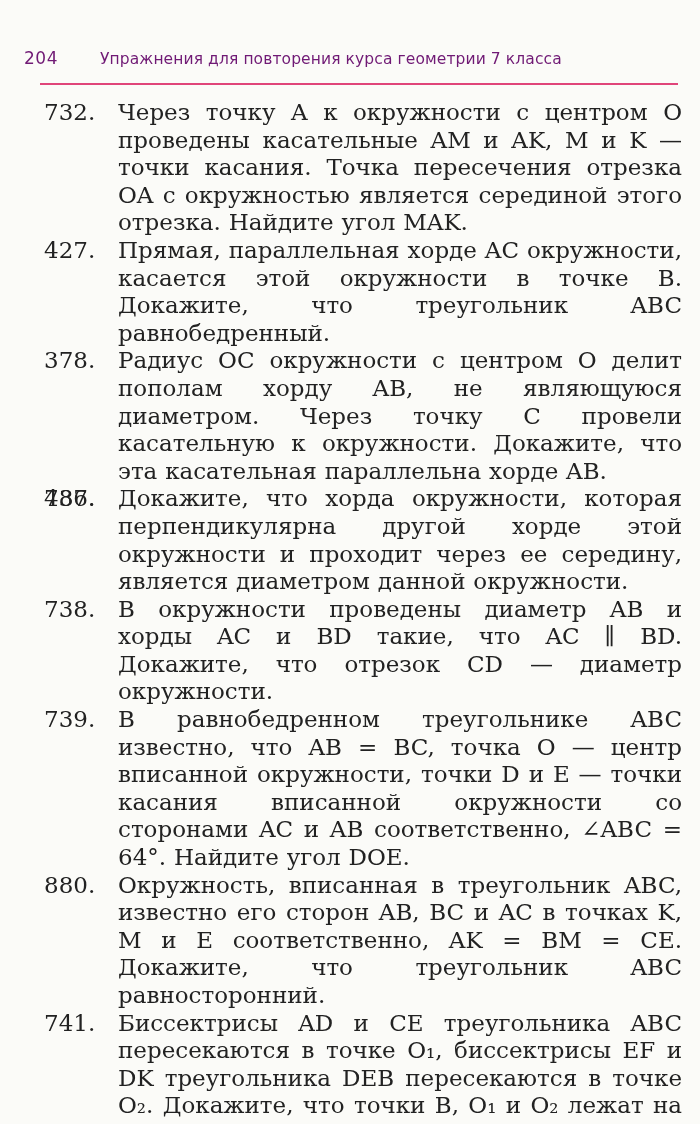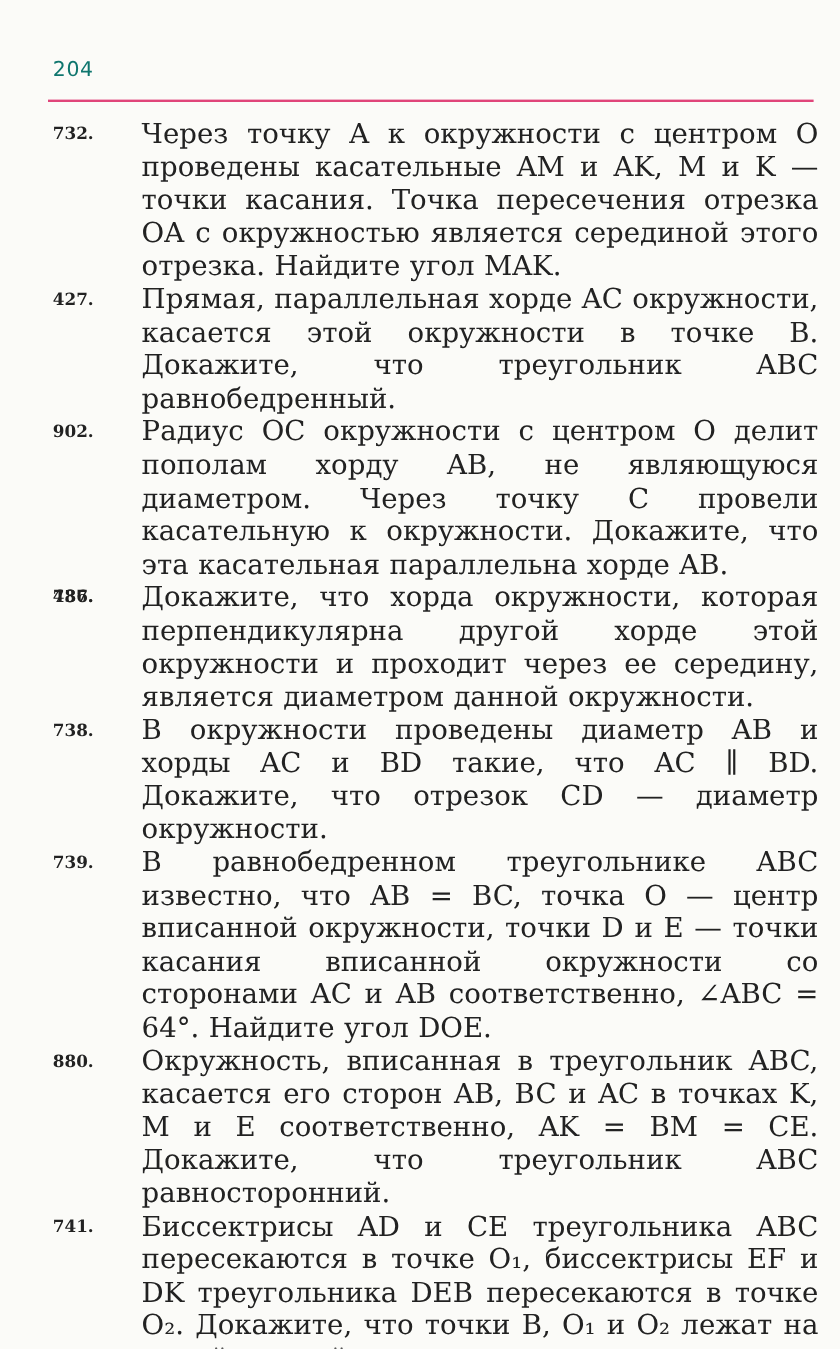--- a/index.html
+++ b/index.html
@@ -4,80 +4,81 @@
   <style>
     html, body { margin: 0; padding: 0; }
     body {
       width: 700px; height: 1124px; overflow: hidden;
       background: #fbfbf8;
       color: #222;
       font-family: "DejaVu Serif", "Liberation Serif", serif;
     }
     .page { position: relative; width: 700px; height: 1124px; }
     .header {
-      position: absolute; left: 44px; top: 45px; width: 640px; height: 26px;
+      position: absolute; left: 24px; top: 45px; width: 640px; height: 26px;
       font-family: "DejaVu Sans", "Liberation Sans", sans-serif;
-      font-size: 17px; color: #0f766e;
+      font-size: 17px; color: #701a75;
     }
     .header .pnum { position: absolute; left: 0; top: 3px; letter-spacing: 0.5px; }
     .header .title { position: absolute; left: 76px; top: 5px; font-size: 15.5px; letter-spacing: 0.1px; }
     .rule {
       position: absolute; left: 40px; top: 83px; width: 638px; height: 2px;
       background: #e0457a;
     }
     .list { position: absolute; left: 44px; top: 99px; width: 638px; }
     .ex { position: relative; padding-left: 74px; }
     .ex .num {
       position: absolute; left: 0; top: 0;
-      font-weight: bold; font-size: 14px; line-height: 27.6px; color: #222;
+      font-weight: normal; font-size: 23px; line-height: 27.6px; color: #222;
     }
     .ex .text {
       font-size: 23px; line-height: 27.6px; text-align: justify;
       hyphens: manual; word-spacing: 0.5px;
     }
   </style>
 </head>
 <body>
 
 <div class="page">
   <div class="header">
     <span class="pnum">204</span>
+    <span class="title">Упражнения для повторения курса геометрии 7 класса</span>
   </div>
   <div class="rule"></div>
 
   <div class="list">
     <div class="ex">
       <span class="num">732.</span>
       <div class="text">Через точку A к окружности с центром O проведены касательные AM и AK, M и K — точки касания. Точка пересечения отрезка OA с окружностью является серединой этого отрезка. Найдите угол MAK.</div>
     </div>
     <div class="ex">
       <span class="num">427.</span>
       <div class="text">Прямая, параллельная хорде AC окружности, касается этой окружности в точке B. Докажите, что треугольник ABC равнобедренный.</div>
     </div>
     <div class="ex">
-      <span class="num">902.</span>
+      <span class="num">378.</span>
       <div class="text">Радиус OC окружности с центром O делит пополам хорду AB, не являющуюся диаметром. Через точку C провели касательную к окружности. Докажите, что эта касательная параллельна хорде AB.</div>
     </div>
     <div class="ex">
       <span class="num">486.</span>
     </div>
     <div class="ex">
       <span class="num">737.</span>
       <div class="text">Докажите, что хорда окружности, которая перпендикулярна другой хорде этой окружности и проходит через ее середину, является диаметром данной окружности.</div>
     </div>
     <div class="ex">
       <span class="num">738.</span>
       <div class="text">В окружности проведены диаметр AB и хорды AC и BD такие, что AC ∥ BD. Докажите, что отрезок CD — диаметр окружности.</div>
     </div>
     <div class="ex">
       <span class="num">739.</span>
       <div class="text">В равнобедренном треугольнике ABC известно, что AB = BC, точка O — центр вписанной окружности, точки D и E — точки касания вписанной окружности со сторонами AC и AB соответственно, ∠ABC = 64°. Найдите угол DOE.</div>
     </div>
     <div class="ex">
       <span class="num">880.</span>
-      <div class="text">Окружность, вписанная в треугольник ABC, касается его сторон AB, BC и AC в точках K, M и E соответственно, AK = BM = CE. Докажите, что треугольник ABC равносторонний.</div>
+      <div class="text">Окружность, вписанная в треугольник ABC, известно его сторон AB, BC и AC в точках K, M и E соответственно, AK = BM = CE. Докажите, что треугольник ABC равносторонний.</div>
     </div>
     <div class="ex">
       <span class="num">741.</span>
       <div class="text">Биссектрисы AD и CE треугольника ABC пересекаются в точке O₁, биссектрисы EF и DK треугольника DEB пересекаются в точке O₂. Докажите, что точки B, O₁ и O₂ лежат на одной прямой.</div>
     </div>
   </div>
 </div>
 
 </body></html>

